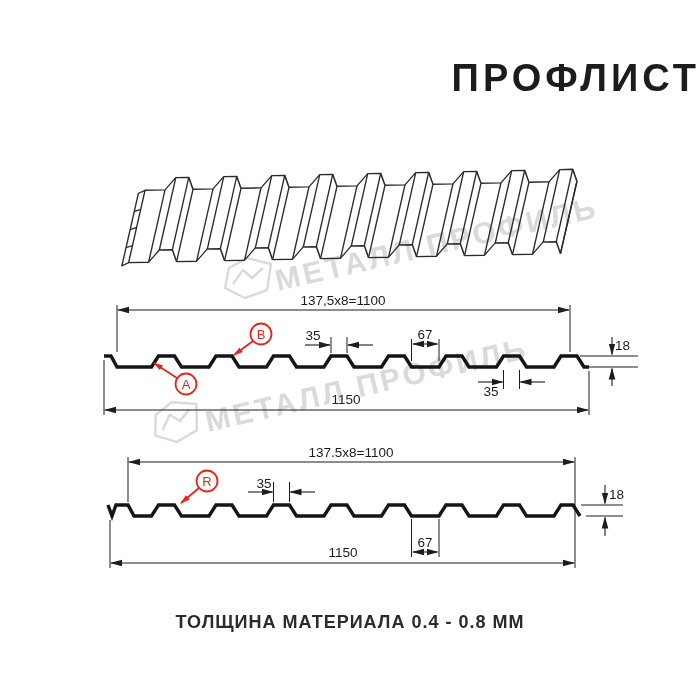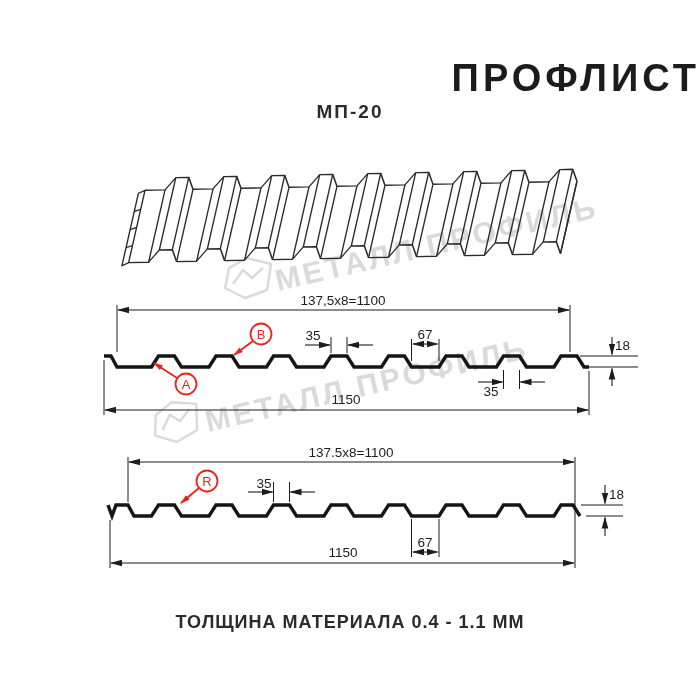--- a/index.html
+++ b/index.html
@@ -22,22 +22,21 @@
           letter-spacing:3px;fill:#dadada;}
   .wmshape{stroke:#dadada;stroke-width:2.4;fill:none;stroke-linejoin:round;}
   .sheet3d{stroke:#2a2a2a;stroke-width:1.4;fill:none;stroke-linejoin:round;}
 </style>
 </head>
 <body>
 
 <div id="stage">
 
   <div class="title">ПРОФЛИСТ</div>
-  <div class="subtitle">МП-20</div>
-  <div class="footer">ТОЛЩИНА МАТЕРИАЛА 0.4 - 1.1 ММ</div>
+  <div class="footer">ТОЛЩИНА МАТЕРИАЛА 0.4 - 0.8 ММ</div>
 
   <svg width="700" height="700" viewBox="0 0 700 700">
     <defs>
       <marker id="arr" markerWidth="12" markerHeight="8" refX="11" refY="4" orient="auto-start-reverse" markerUnits="userSpaceOnUse">
         <path d="M12,4 L0,0.7 L0,7.3 Z" fill="#1d1d1d"></path>
       </marker>
       <marker id="arrRed" markerWidth="10" markerHeight="7" refX="9" refY="3.5" orient="auto-start-reverse" markerUnits="userSpaceOnUse">
         <path d="M10,3.5 L0,0.7 L0,6.3 Z" fill="#e8251c"></path>
       </marker>
       <g id="rib3d">

